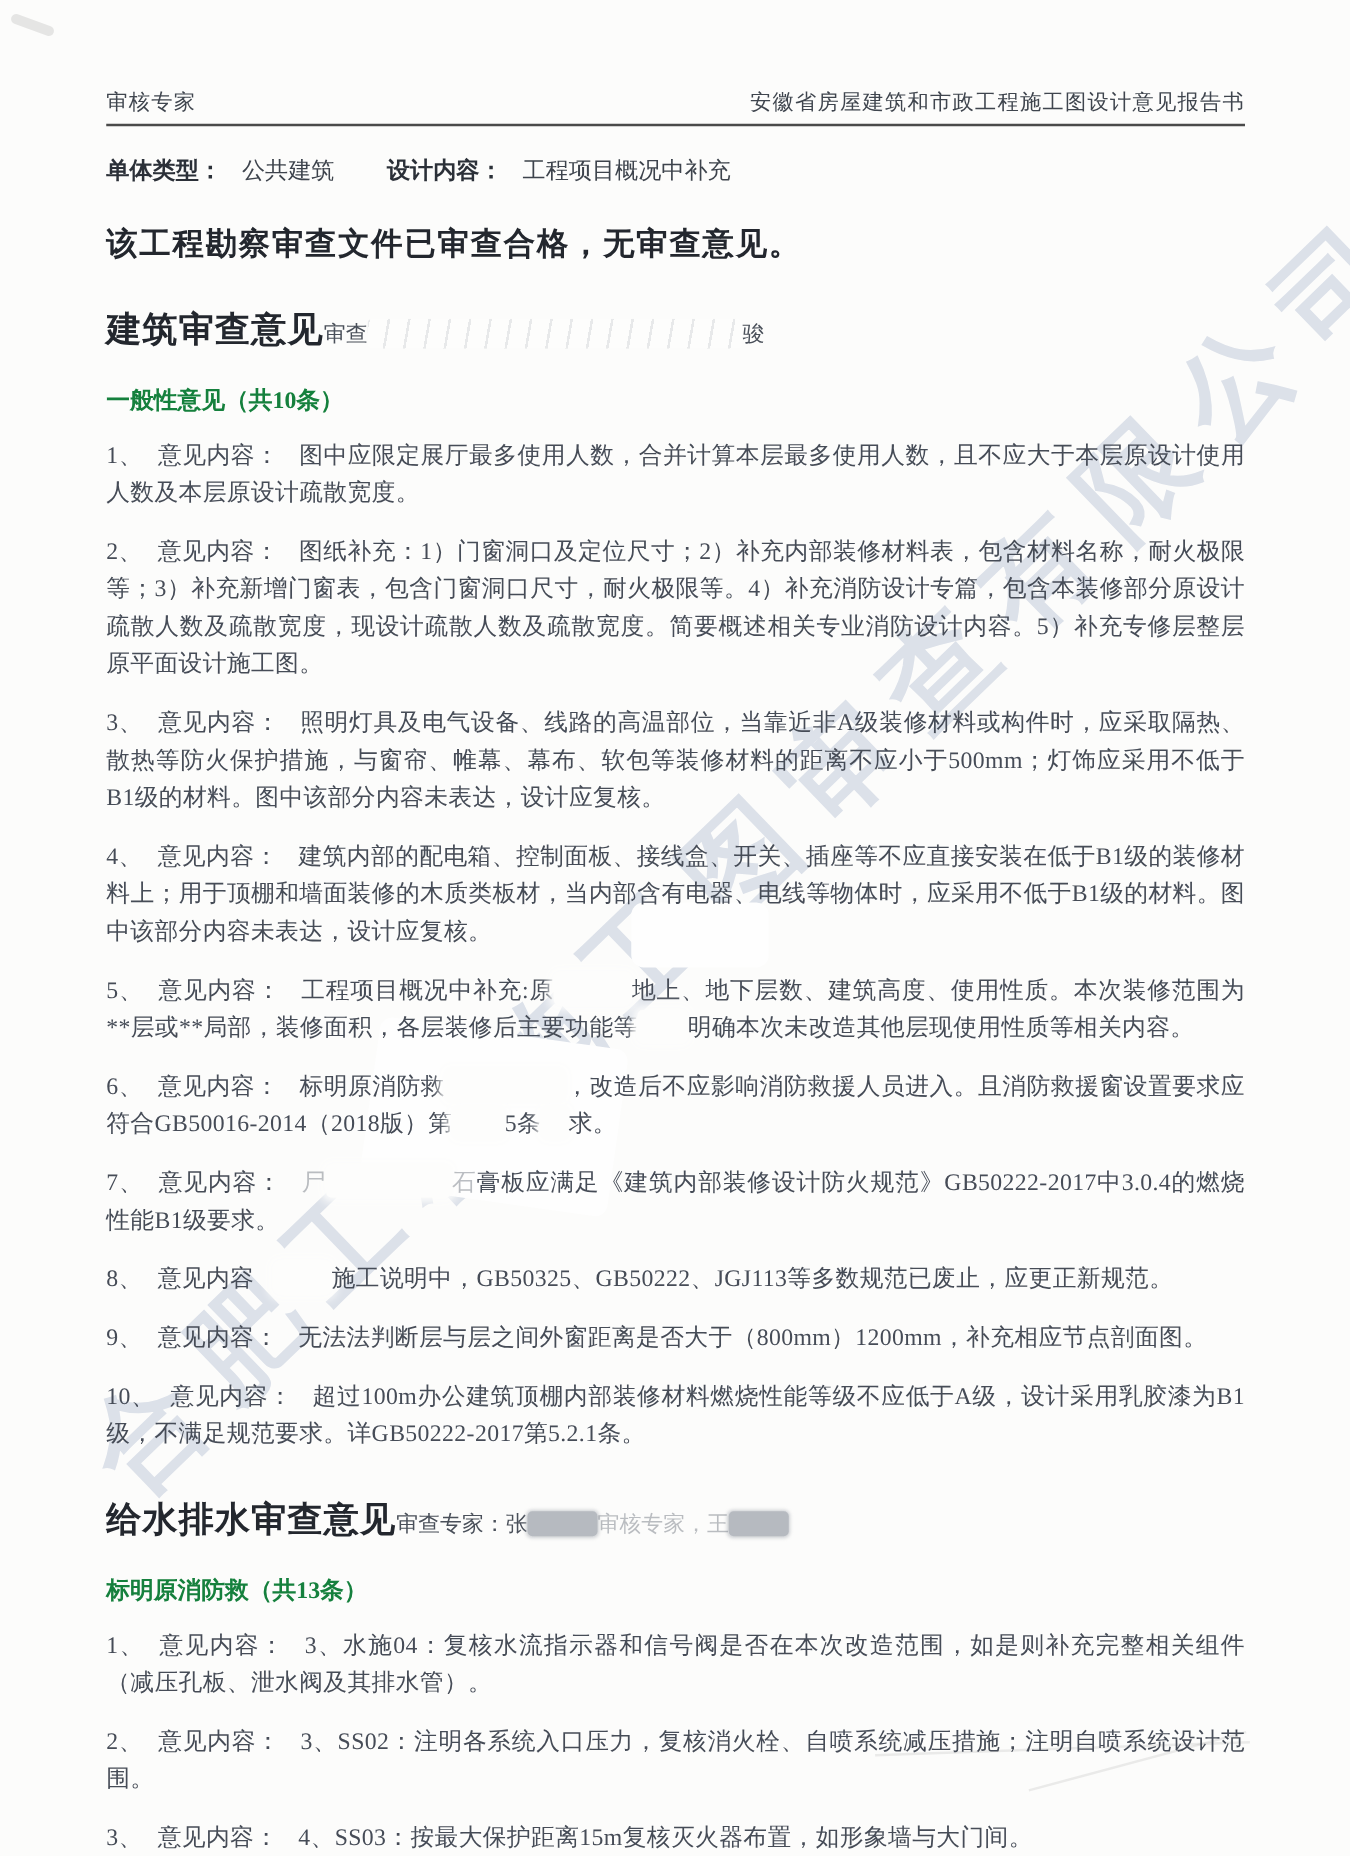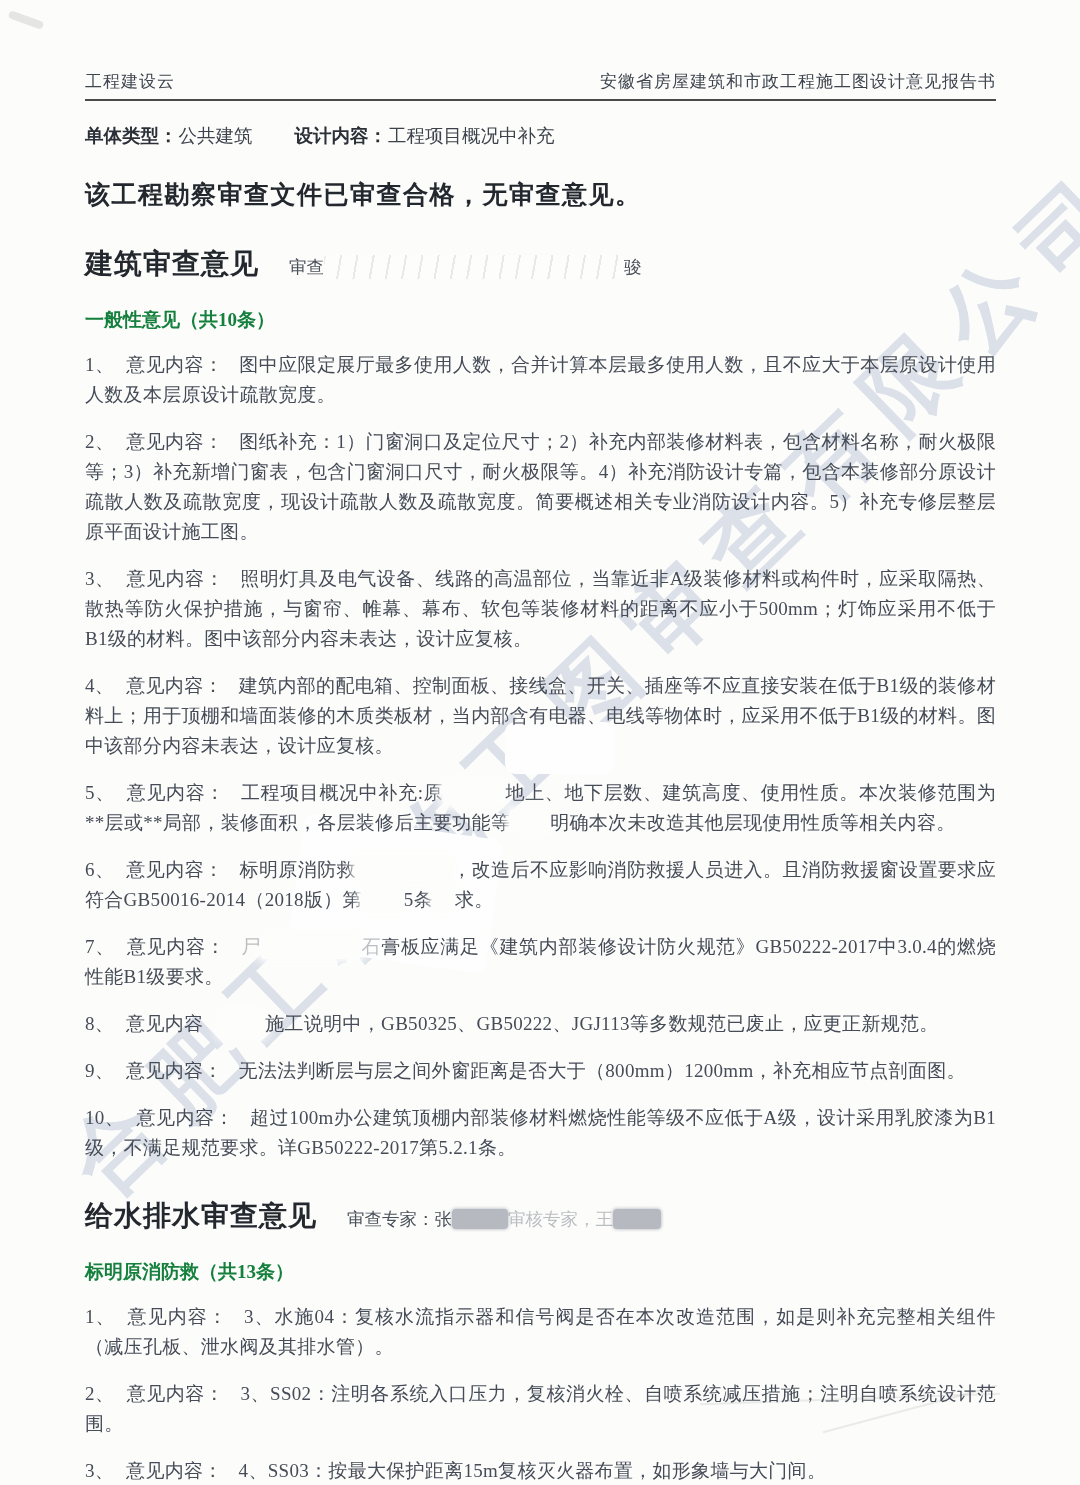--- a/index.html
+++ b/index.html
@@ -26,24 +26,24 @@
   .streak-2{left:820px;top:1408px;width:180px;height:2px;transform:rotate(-15deg);}
   .corner-smudge{position:absolute;left:8px;top:16px;width:36px;height:8px;
     background:rgba(130,130,130,0.18);transform:rotate(20deg);border-radius:4px;z-index:1;}
   
   .content{position:absolute;left:85px;top:0;width:911px;z-index:2;}
   .hdr{display:flex;justify-content:space-between;align-items:flex-end;
     padding-top:70px;font-size:17px;color:#3f454e;letter-spacing:1px;}
   .hdr-rule{border-bottom:2.5px solid #4a4a4a;margin-top:6px;}
   .meta{margin-top:22px;font-size:18.5px;color:#3d434c;}
   .meta .b{font-weight:bold;color:#2b3038;}
-  .meta .v{margin-left:1px;text-align:right;}
+  .meta .v{margin-left:16px;text-align:right;}
   .meta .m2{margin-left:42px;}
   .notice{margin-top:30px;font-size:25px;font-weight:bold;color:#23272e;letter-spacing:1.5px;}
-  .sec-head{display:flex;align-items:center;gap:30px;margin-top:34px;}
+  .sec-head{display:flex;align-items:center;margin-top:34px;}
   .sec-title{font-size:28px;font-weight:bold;color:#23272e;margin:0;letter-spacing:1px;white-space:nowrap;}
   .experts{font-size:17.5px;color:#4a505a;position:relative;top:3px;white-space:nowrap;}
   .sub{margin-top:24px;font-size:19px;font-weight:bold;color:#15803d;}
   .item{margin:17px 0 0 0;font-size:19px;line-height:30px;text-align:justify;color:#464c57;letter-spacing:0.3px;}
   .num{margin-right:12px;}
   .lab{margin-right:16px;}
   
   .gap{display:inline-block;background:#fdfdfc;height:1.35em;vertical-align:-0.32em;
     border-radius:4px;box-shadow:0 0 8px 4px #fdfdfc;}
   
@@ -68,21 +68,21 @@
 
   <div class="patch patch-5"></div>
   <div class="patch patch-67"></div>
   <div class="streak streak-1"></div>
   <div class="streak streak-2"></div>
   <div class="corner-smudge"></div>
 
   <div class="content">
 
     <div class="hdr">
-      <span>工程建设云</span>
+      <span>审核专家</span>
       <span>安徽省房屋建筑和市政工程施工图设计意见报告书</span>
     </div>
     <div class="hdr-rule"></div>
 
     <div class="meta">
       <span class="b">单体类型：</span><span class="v">公共建筑</span><span class="b m2">设计内容：</span><span class="v">工程项目概况中补充</span>
     </div>
 
     <div class="notice">该工程勘察审查文件已审查合格，无审查意见。</div>
 

